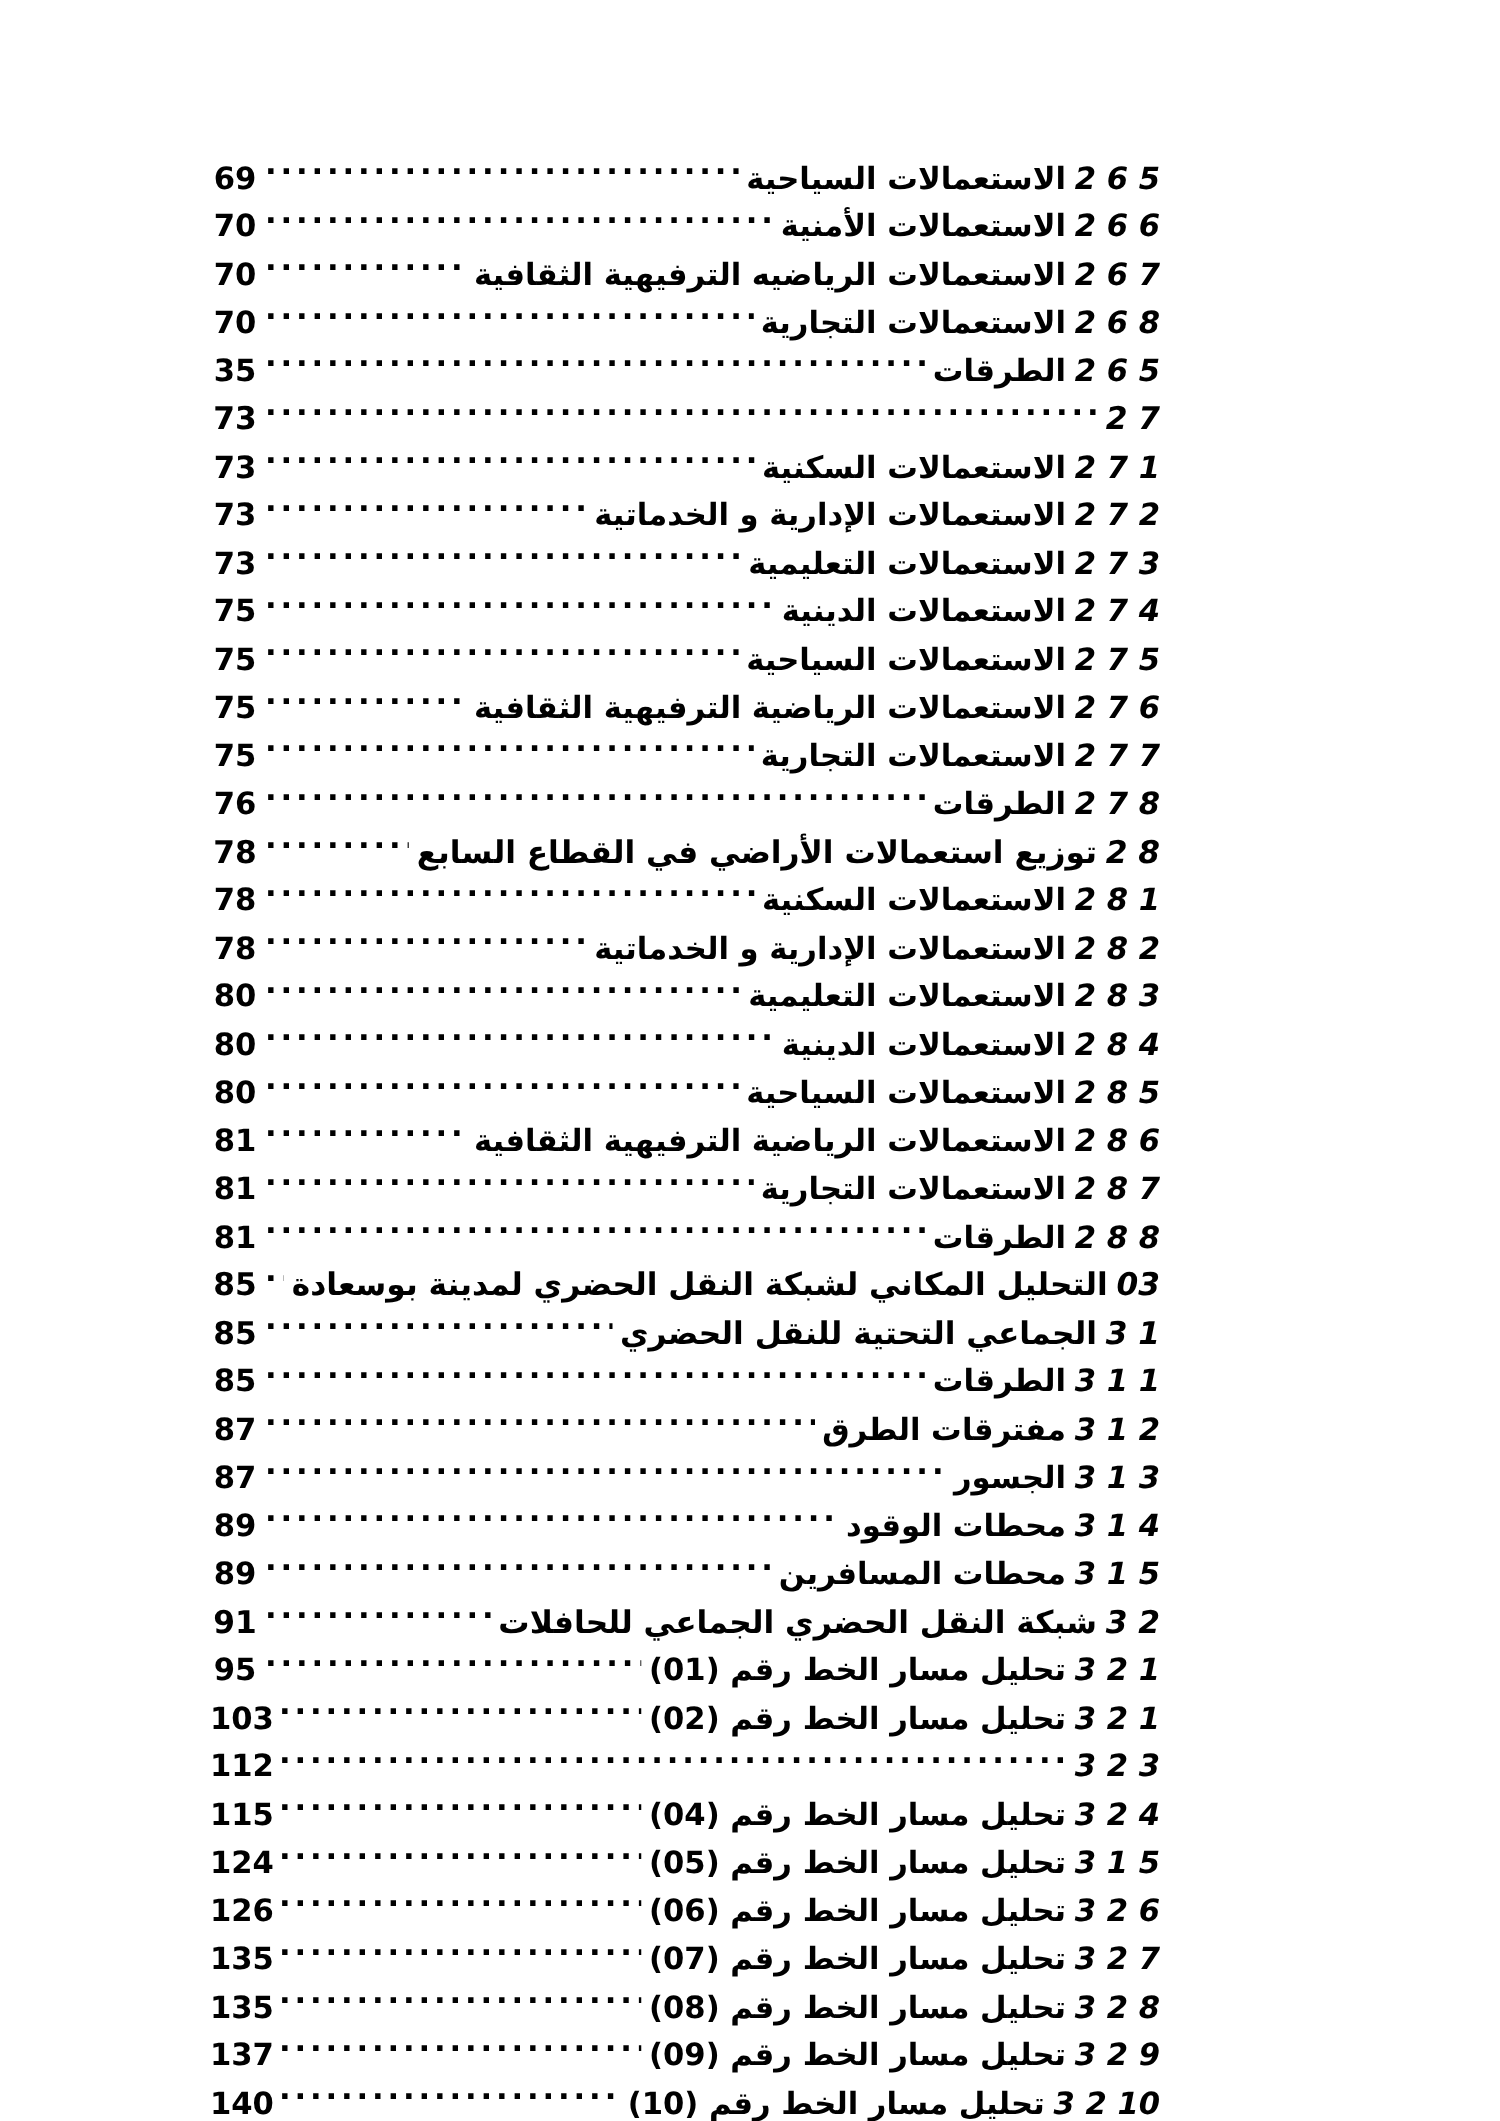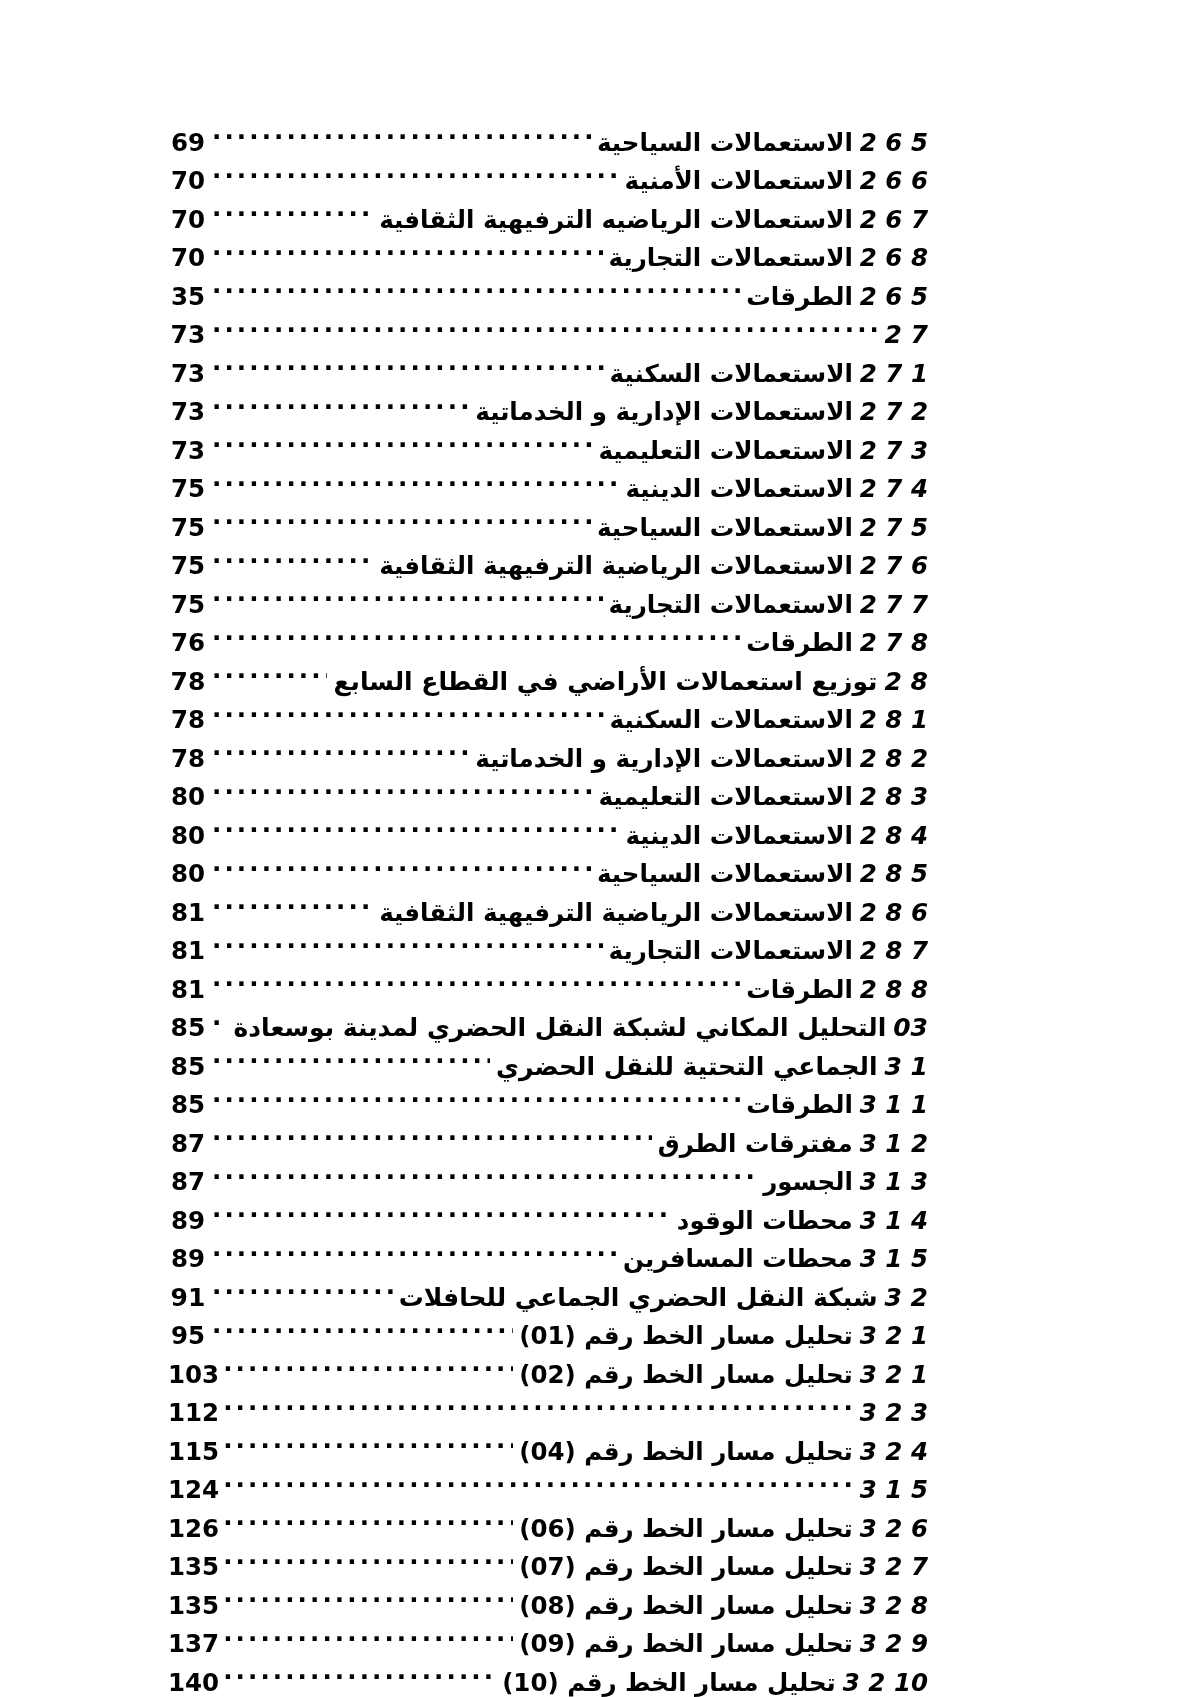--- a/index.html
+++ b/index.html
@@ -287,20 +287,21 @@
         <span class="pg">112</span>
       </div>
       <div class="toc-entry">
         <span class="num">3 2 4</span>
         <span class="title">تحليل مسار الخط رقم (04)</span>
         <span class="leader"></span>
         <span class="pg">115</span>
       </div>
       <div class="toc-entry">
         <span class="num">3 1 5</span>
+        <span class="title">تحليل مسار الخط رقم (05)</span>
         <span class="leader"></span>
         <span class="pg">124</span>
       </div>
       <div class="toc-entry">
         <span class="num">3 2 6</span>
         <span class="title">تحليل مسار الخط رقم (06)</span>
         <span class="leader"></span>
         <span class="pg">126</span>
       </div>
       <div class="toc-entry">

